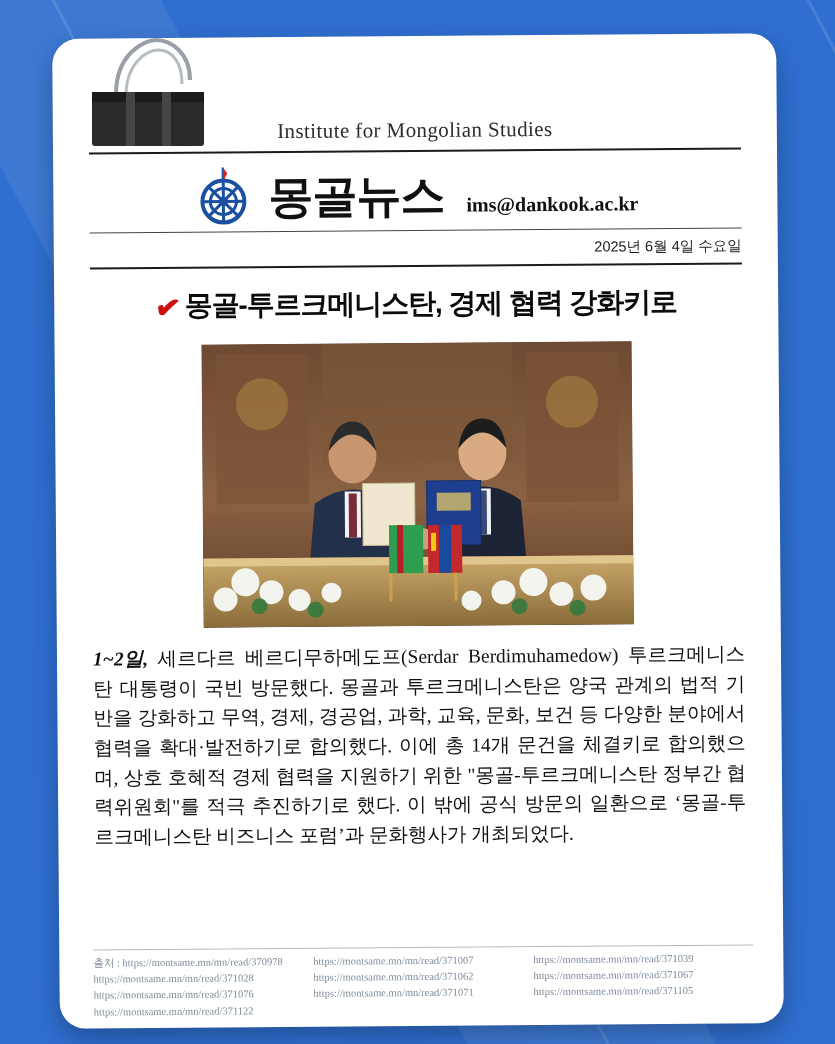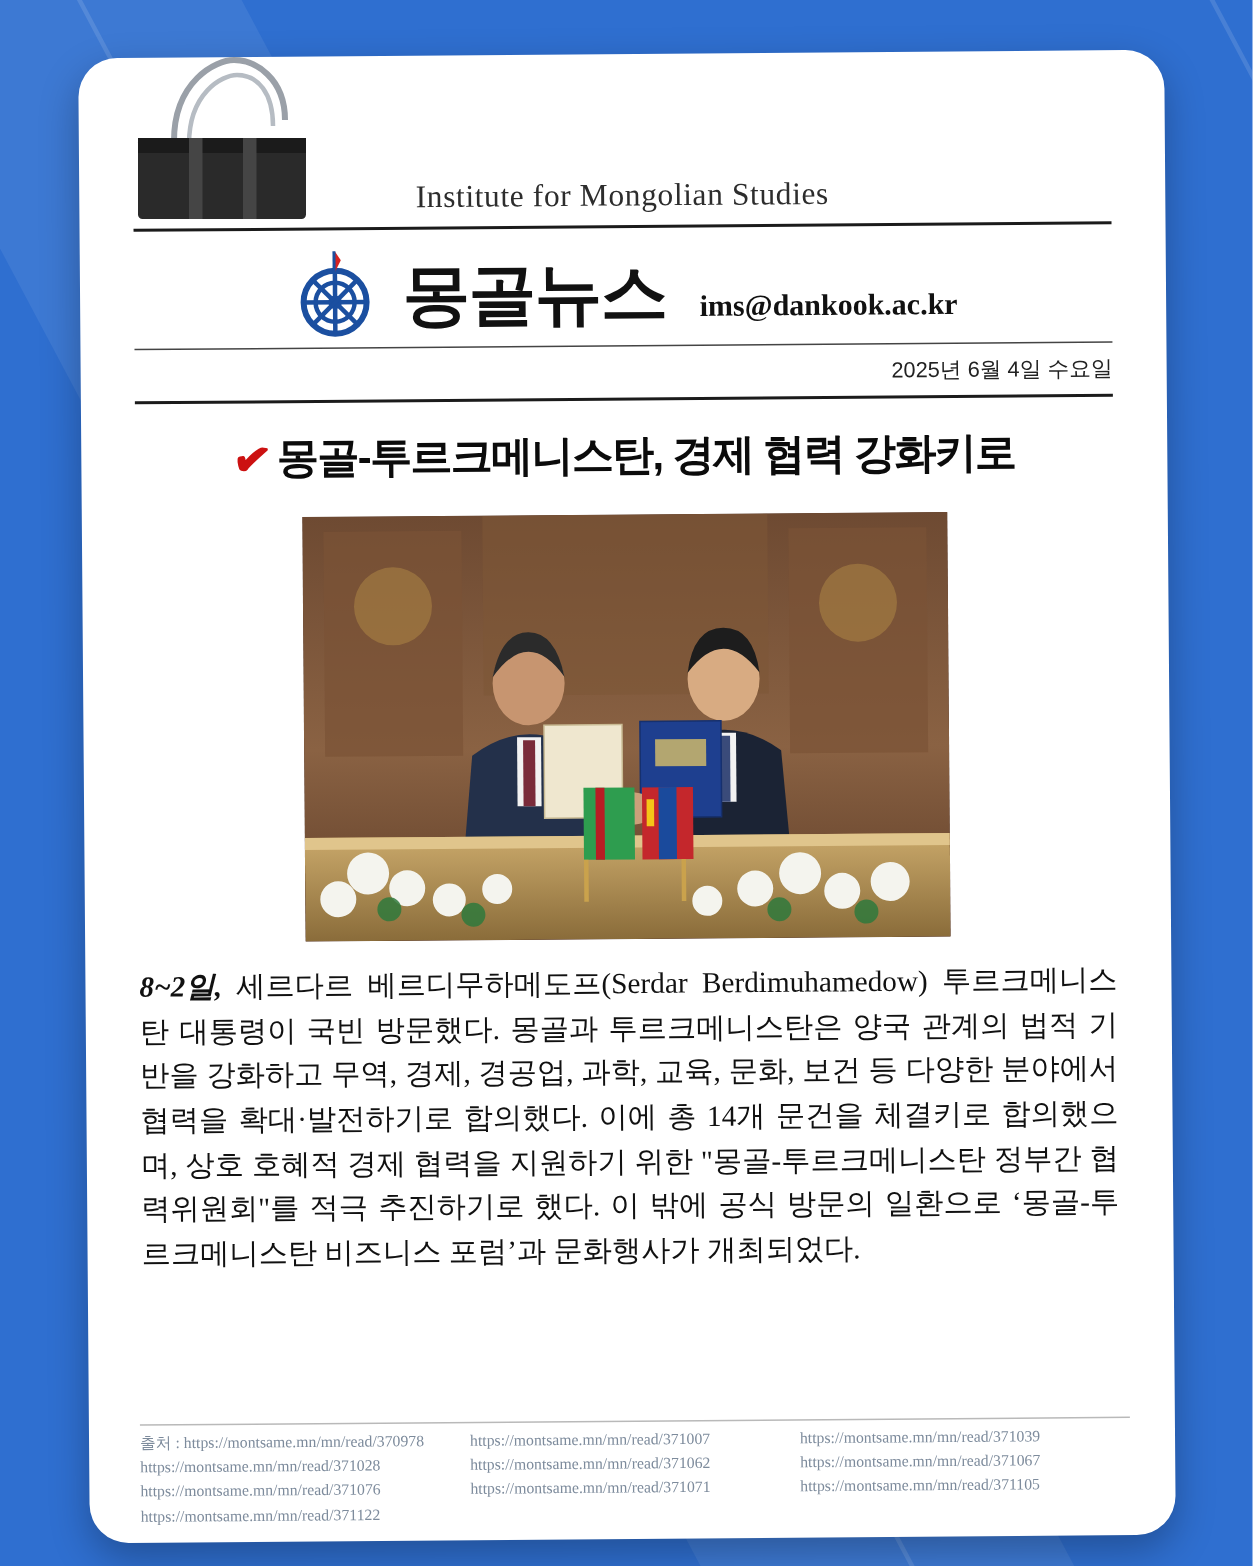--- a/index.html
+++ b/index.html
@@ -318,21 +318,21 @@
         <g fill="#2f7a3d" opacity="0.85">
           <circle cx="56" cy="262" r="8"></circle>
             <circle cx="112" cy="266" r="8"></circle>
           <circle cx="316" cy="264" r="8"></circle>
             <circle cx="374" cy="266" r="8"></circle>
         </g>
       </svg>
     </div>
 
     <div class="body-text">
-      <span class="lead">8~2일,</span><span> 세르다르 베르디무하메도프(Serdar Berdimuhamedow) 투르크메니스탄 대통령이 국빈 방문했다. 몽골과 투르크메니스탄은 양국 관계의 법적 기반을 강화하고 무역, 경제, 경공업, 과학, 교육, 문화, 보건 등 다양한 분야에서 협력을 확대·발전하기로 합의했다. 이에 총 14개 문건을 체결키로 합의했으며, 상호 호혜적 경제 협력을 지원하기 위한 "몽골-투르크메니스탄 정부간 협력위원회"를 적극 추진하기로 했다. 이 밖에 공식 방문의 일환으로 ‘몽골-투르크메니스탄 비즈니스 포럼’과 문화행사가 개최되었다.</span>
+      <span class="lead">1~2일,</span><span> 세르다르 베르디무하메도프(Serdar Berdimuhamedow) 투르크메니스탄 대통령이 국빈 방문했다. 몽골과 투르크메니스탄은 양국 관계의 법적 기반을 강화하고 무역, 경제, 경공업, 과학, 교육, 문화, 보건 등 다양한 분야에서 협력을 확대·발전하기로 합의했다. 이에 총 14개 문건을 체결키로 합의했으며, 상호 호혜적 경제 협력을 지원하기 위한 "몽골-투르크메니스탄 정부간 협력위원회"를 적극 추진하기로 했다. 이 밖에 공식 방문의 일환으로 ‘몽골-투르크메니스탄 비즈니스 포럼’과 문화행사가 개최되었다.</span>
     </div>
 
   </div>
 
   <div class="sources">
     <div class="src-rule"></div>
     <div class="src-grid">
       <div class="src-col">
         <div class="src-item"><span class="src-label">출처 : </span><span>https://montsame.mn/mn/read/370978</span></div>
         <div class="src-item">https://montsame.mn/mn/read/371028</div>

